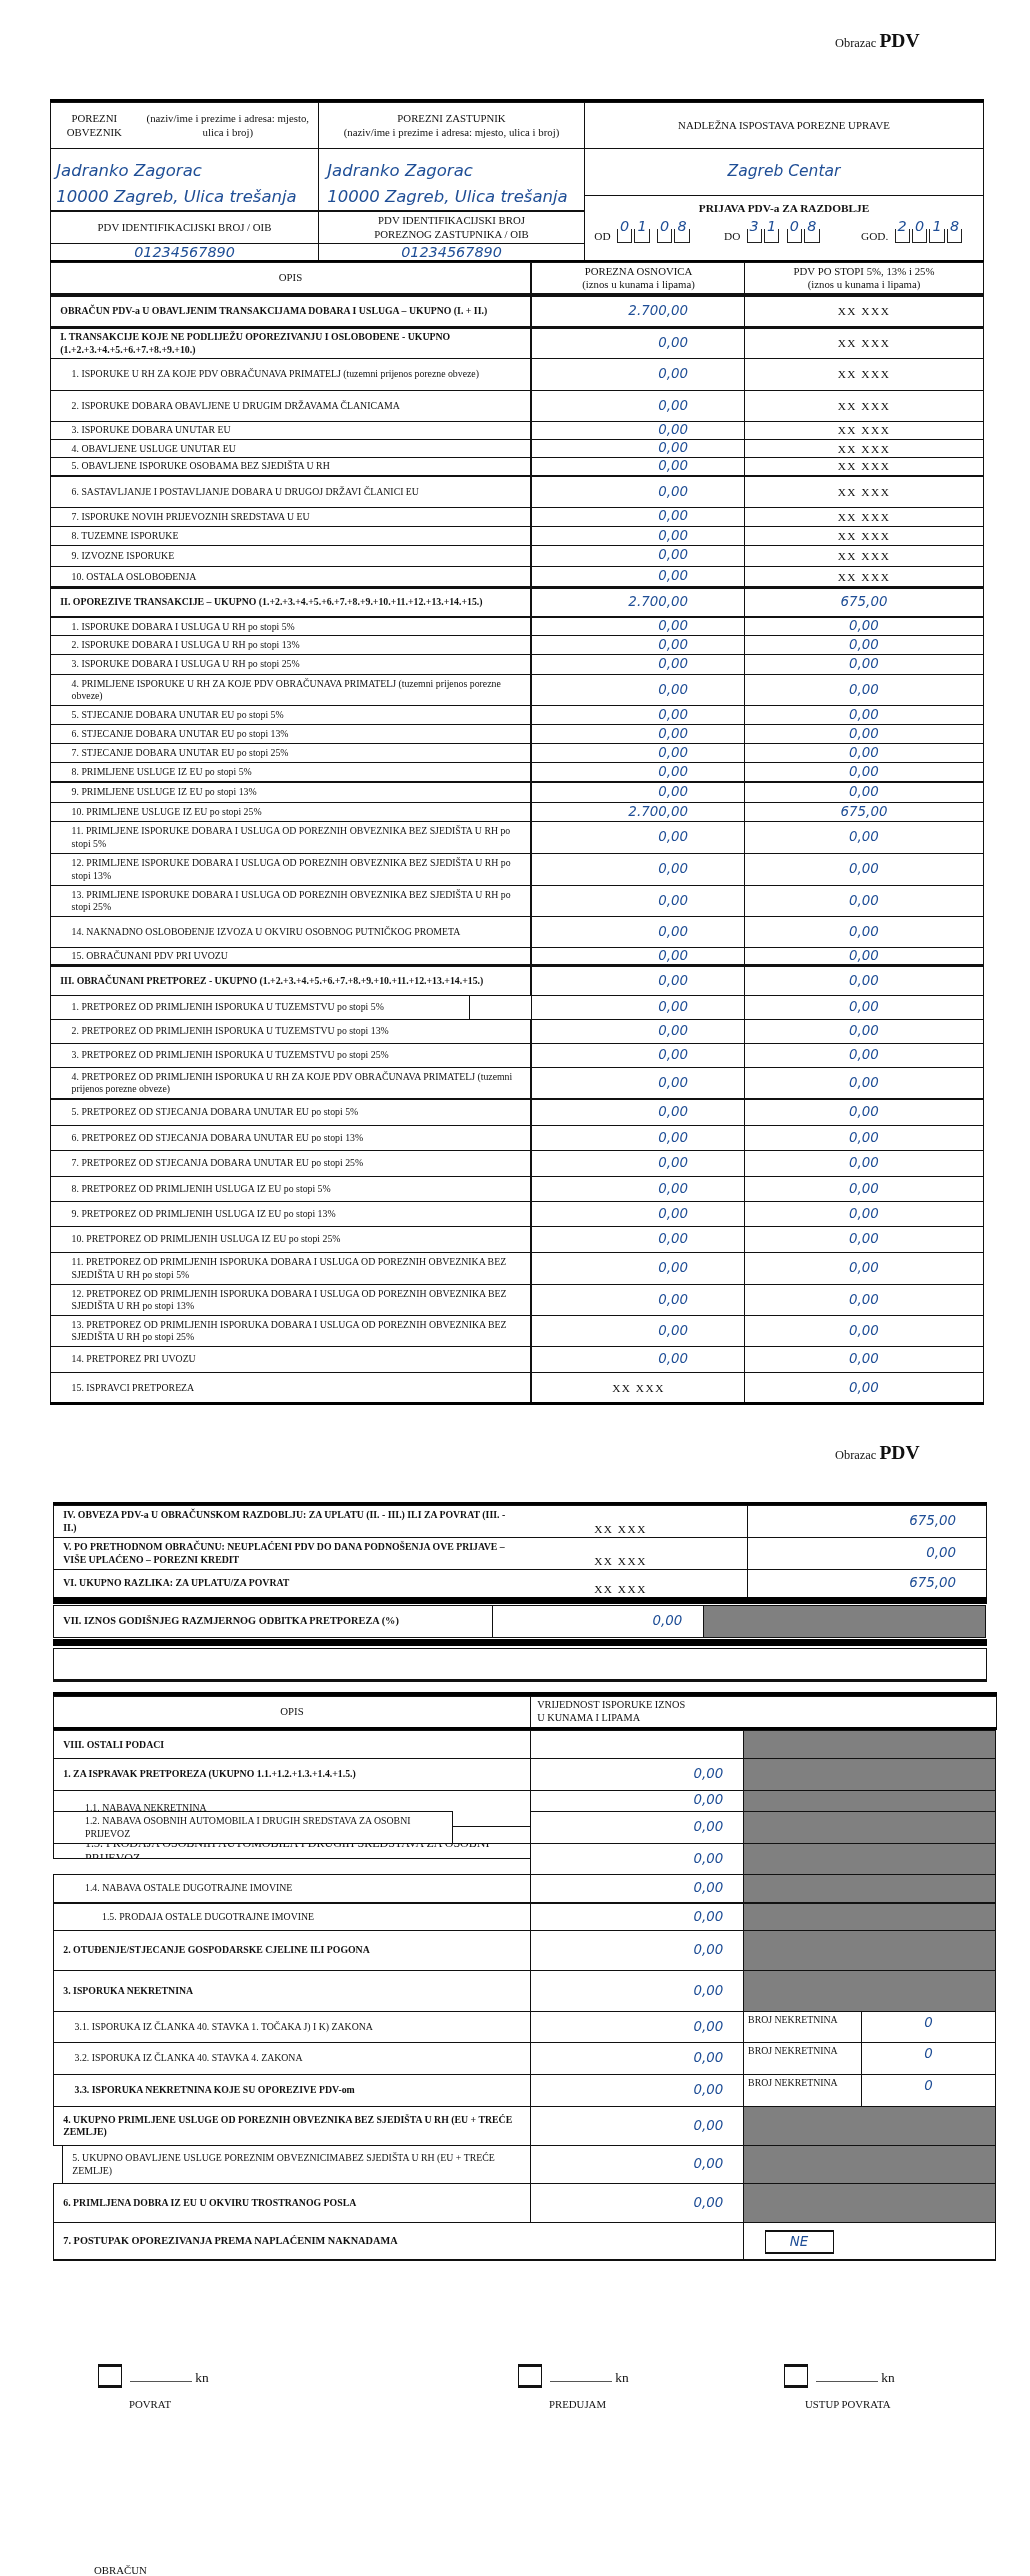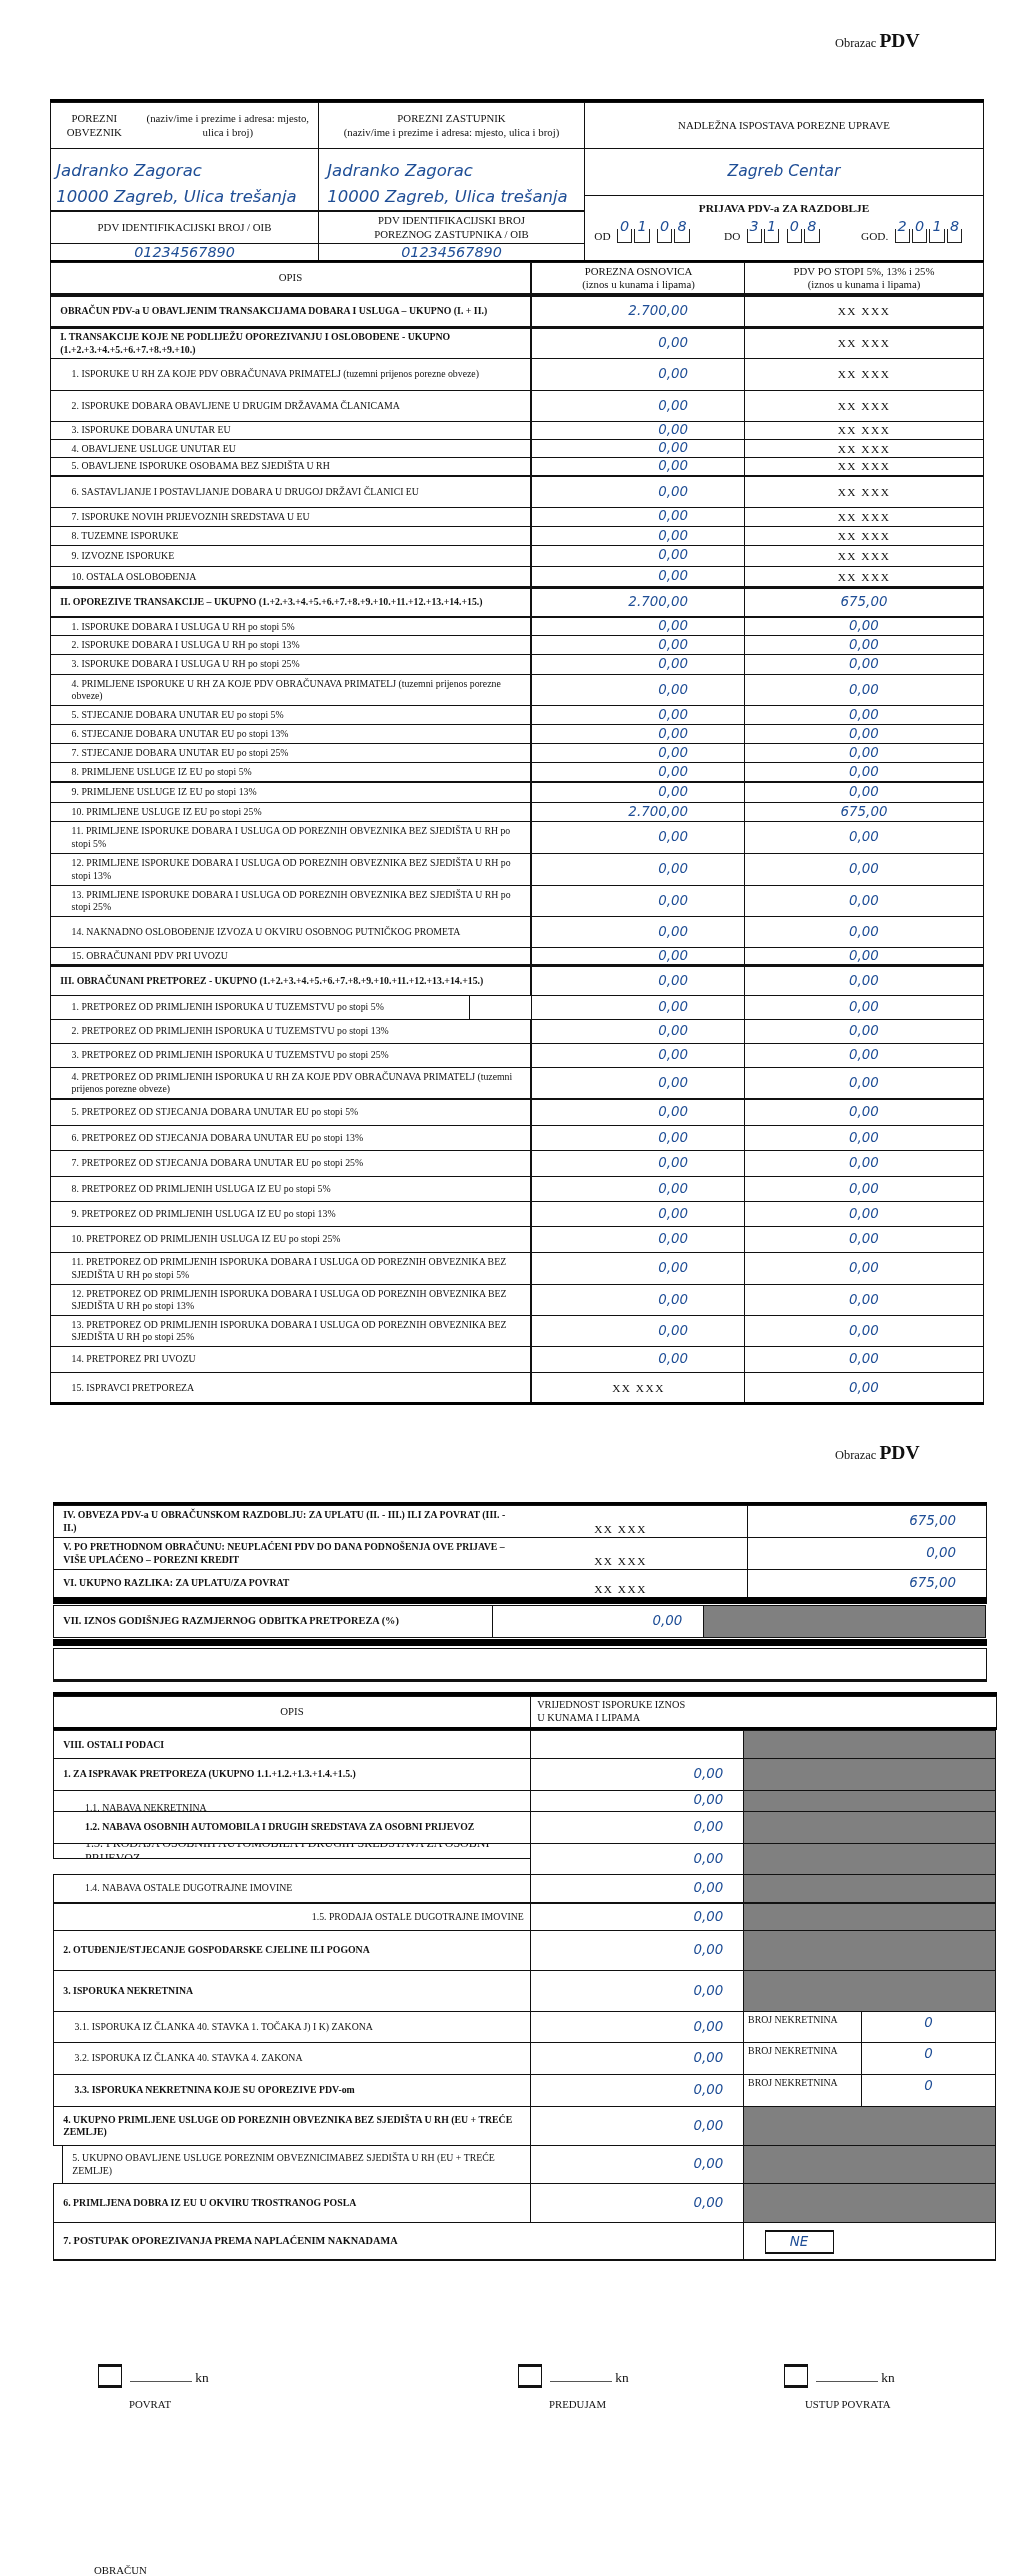--- a/index.html
+++ b/index.html
@@ -712,21 +712,21 @@
     <div>
       <div class="cell lbl" style="left:53px;top:1790px;width:478px;height:37px;font-size:9.8px;padding-left:31px;font-weight:normal;">
         <span>1.1. NABAVA NEKRETNINA</span>
       </div>
       <div class="cell val hand" style="left:530px;top:1790px;width:215px;height:21.6px;padding-right:20.6px;">
         <span>0,00</span>
       </div>
       <div class="cell gray" style="left:743px;top:1790px;width:253px;height:21.6px;"></div>
     </div>
     <div>
-      <div class="cell lbl" style="left:53px;top:1811px;width:478px;height:33px;font-size:9.8px;padding-left:31px;font-weight:bold;">
+      <div class="cell lbl" style="left:53px;top:1811px;width:400px;height:33px;font-size:9.8px;padding-left:31px;font-weight:normal;">
         <span>1.2. NABAVA OSOBNIH AUTOMOBILA I DRUGIH SREDSTAVA ZA OSOBNI PRIJEVOZ</span>
       </div>
       <div class="cell val hand" style="left:530px;top:1811px;width:215px;height:33px;padding-right:20.6px;">
         <span>0,00</span>
       </div>
       <div class="cell gray" style="left:743px;top:1811px;width:253px;height:33px;"></div>
     </div>
     <div>
       <div class="cell lbl" style="left:53px;top:1843px;width:478px;height:16px;font-size:12px;padding-left:31px;font-weight:normal;">
         <span>1.3. PRODAJA OSOBNIH AUTOMOBILA I DRUGIH SREDSTAVA ZA OSOBNI PRIJEVOZ</span>
@@ -739,21 +739,21 @@
     <div>
       <div class="cell lbl" style="left:53px;top:1874px;width:478px;height:29px;font-size:9.8px;padding-left:31px;font-weight:normal;">
         <span>1.4. NABAVA OSTALE DUGOTRAJNE IMOVINE</span>
       </div>
       <div class="cell val hand" style="left:530px;top:1874px;width:215px;height:29px;padding-right:20.6px;">
         <span>0,00</span>
       </div>
       <div class="cell gray" style="left:743px;top:1874px;width:253px;height:29px;"></div>
     </div>
     <div>
-      <div class="cell lbl" style="left:53px;top:1903px;width:478px;height:29px;font-size:9.8px;padding-left:26px;font-weight:normal;justify-content:flex-end;">
+      <div class="cell lbl" style="left:53px;top:1903px;width:478px;height:29px;font-size:9.8px;padding-left:48px;font-weight:normal;">
         <span>1.5. PRODAJA OSTALE DUGOTRAJNE IMOVINE</span>
       </div>
       <div class="cell val hand" style="left:530px;top:1903px;width:215px;height:29px;padding-right:20.6px;">
         <span>0,00</span>
       </div>
       <div class="cell gray" style="left:743px;top:1903px;width:253px;height:29px;"></div>
     </div>
     <div>
       <div class="cell lbl" style="left:53px;top:1930px;width:478px;height:41px;font-size:9.8px;font-weight:bold;">
         <span>2. OTUĐENJE/STJECANJE GOSPODARSKE CJELINE ILI POGONA</span>

